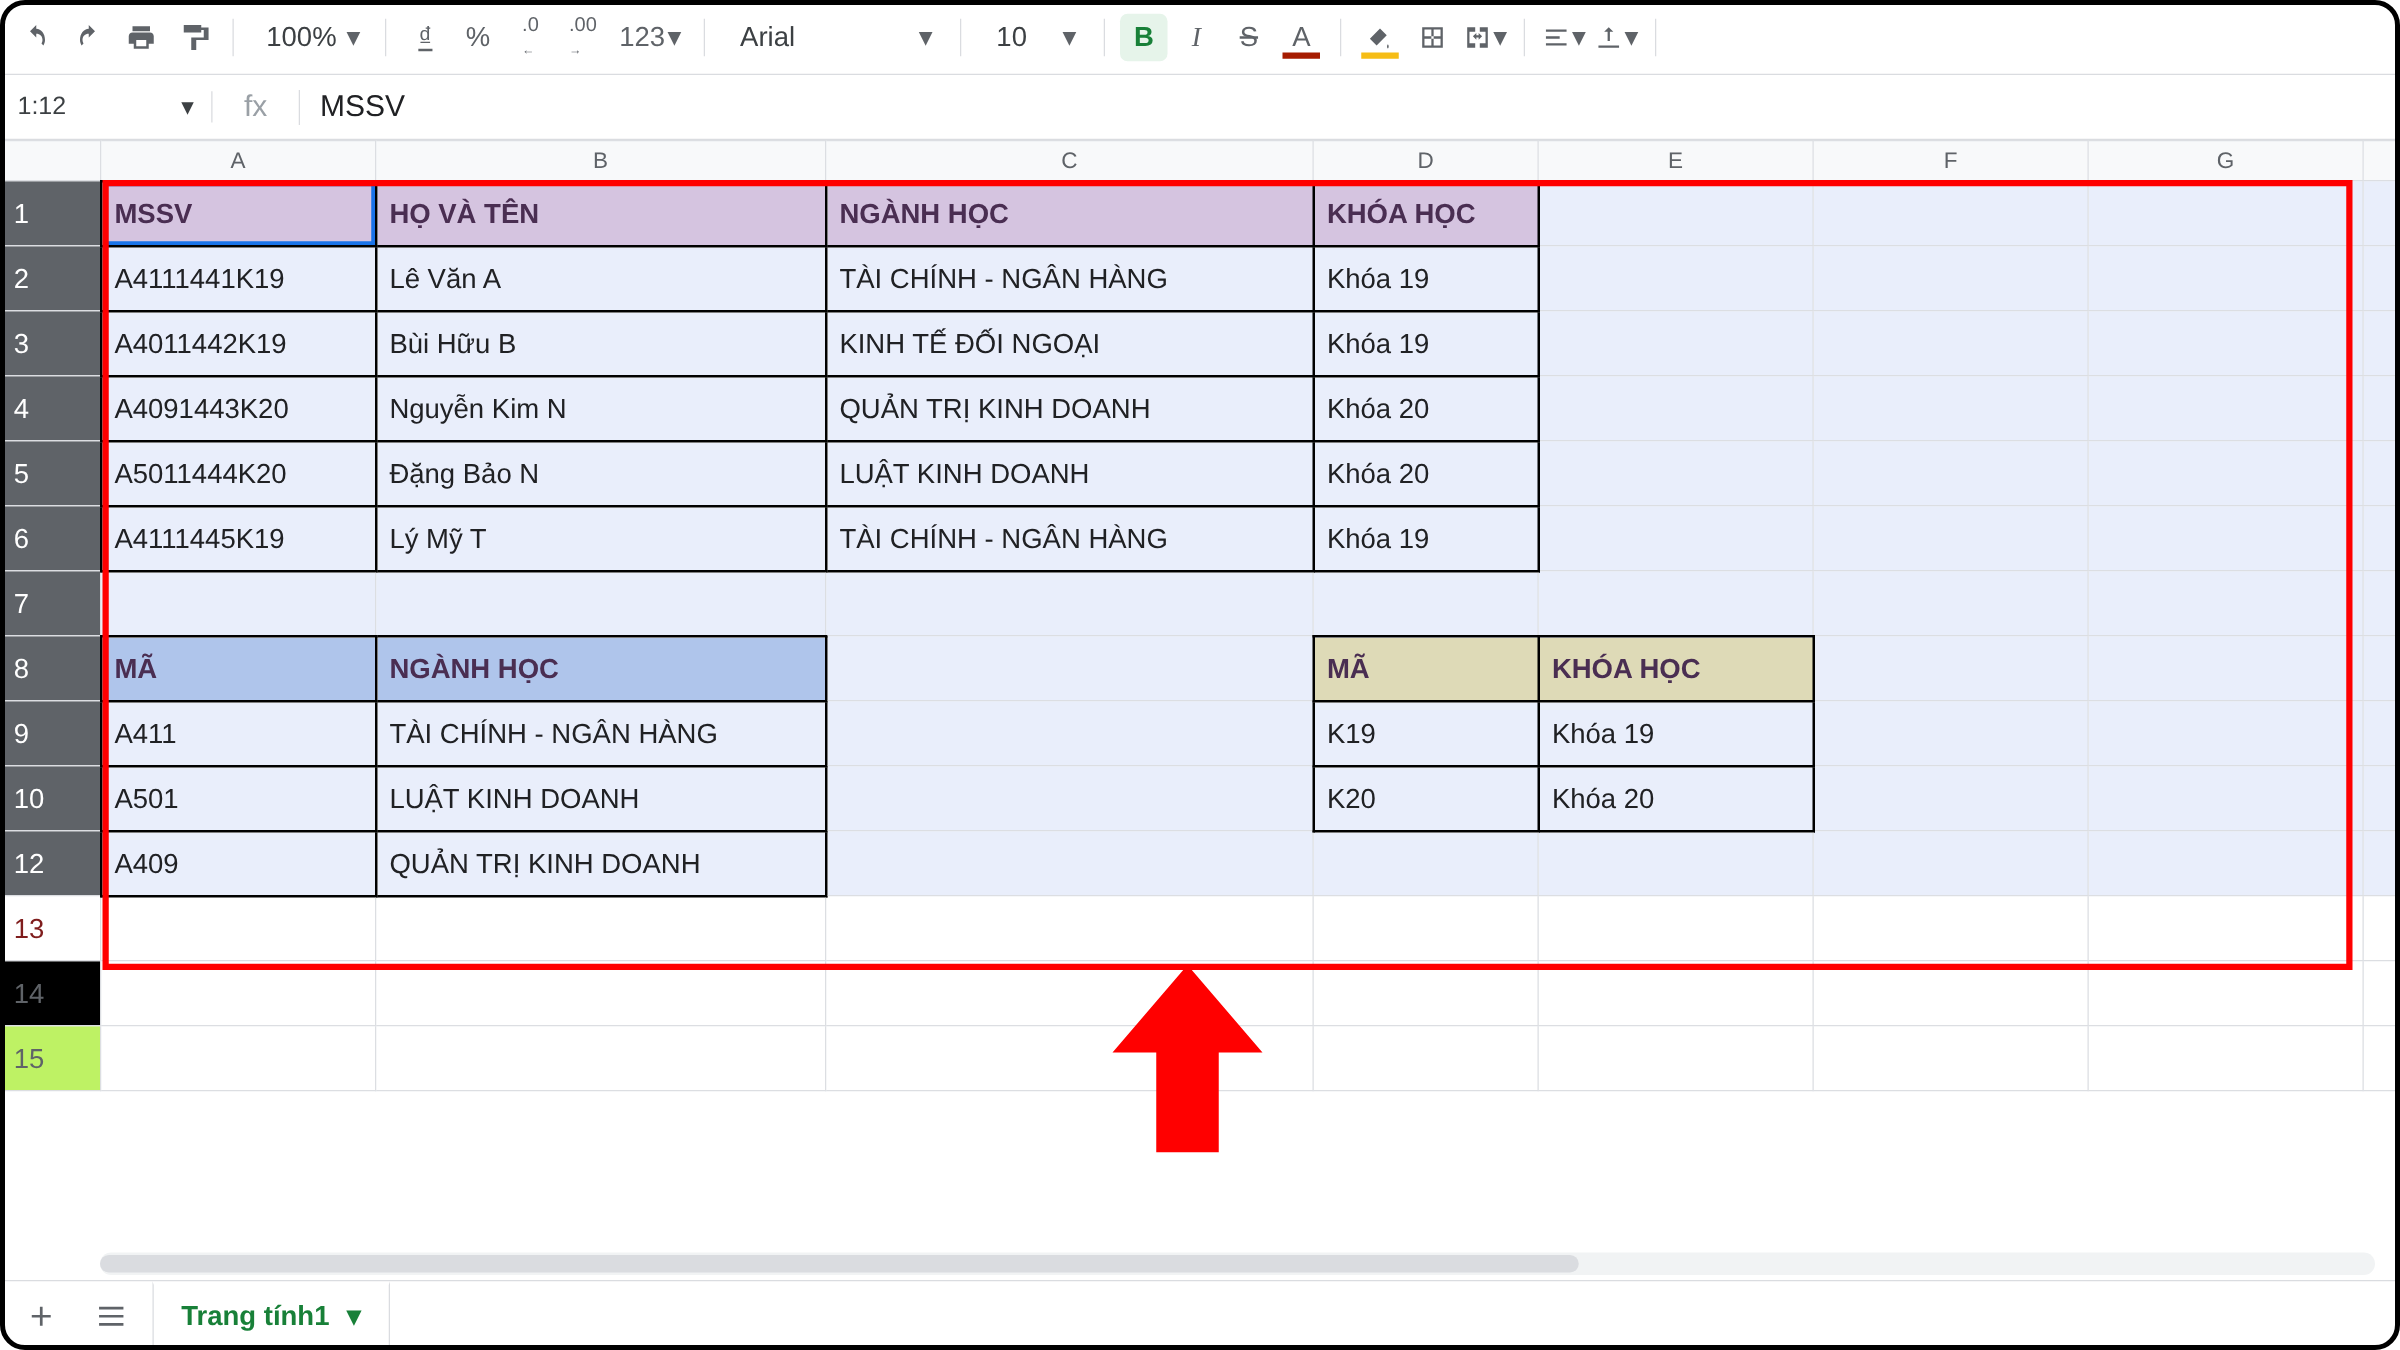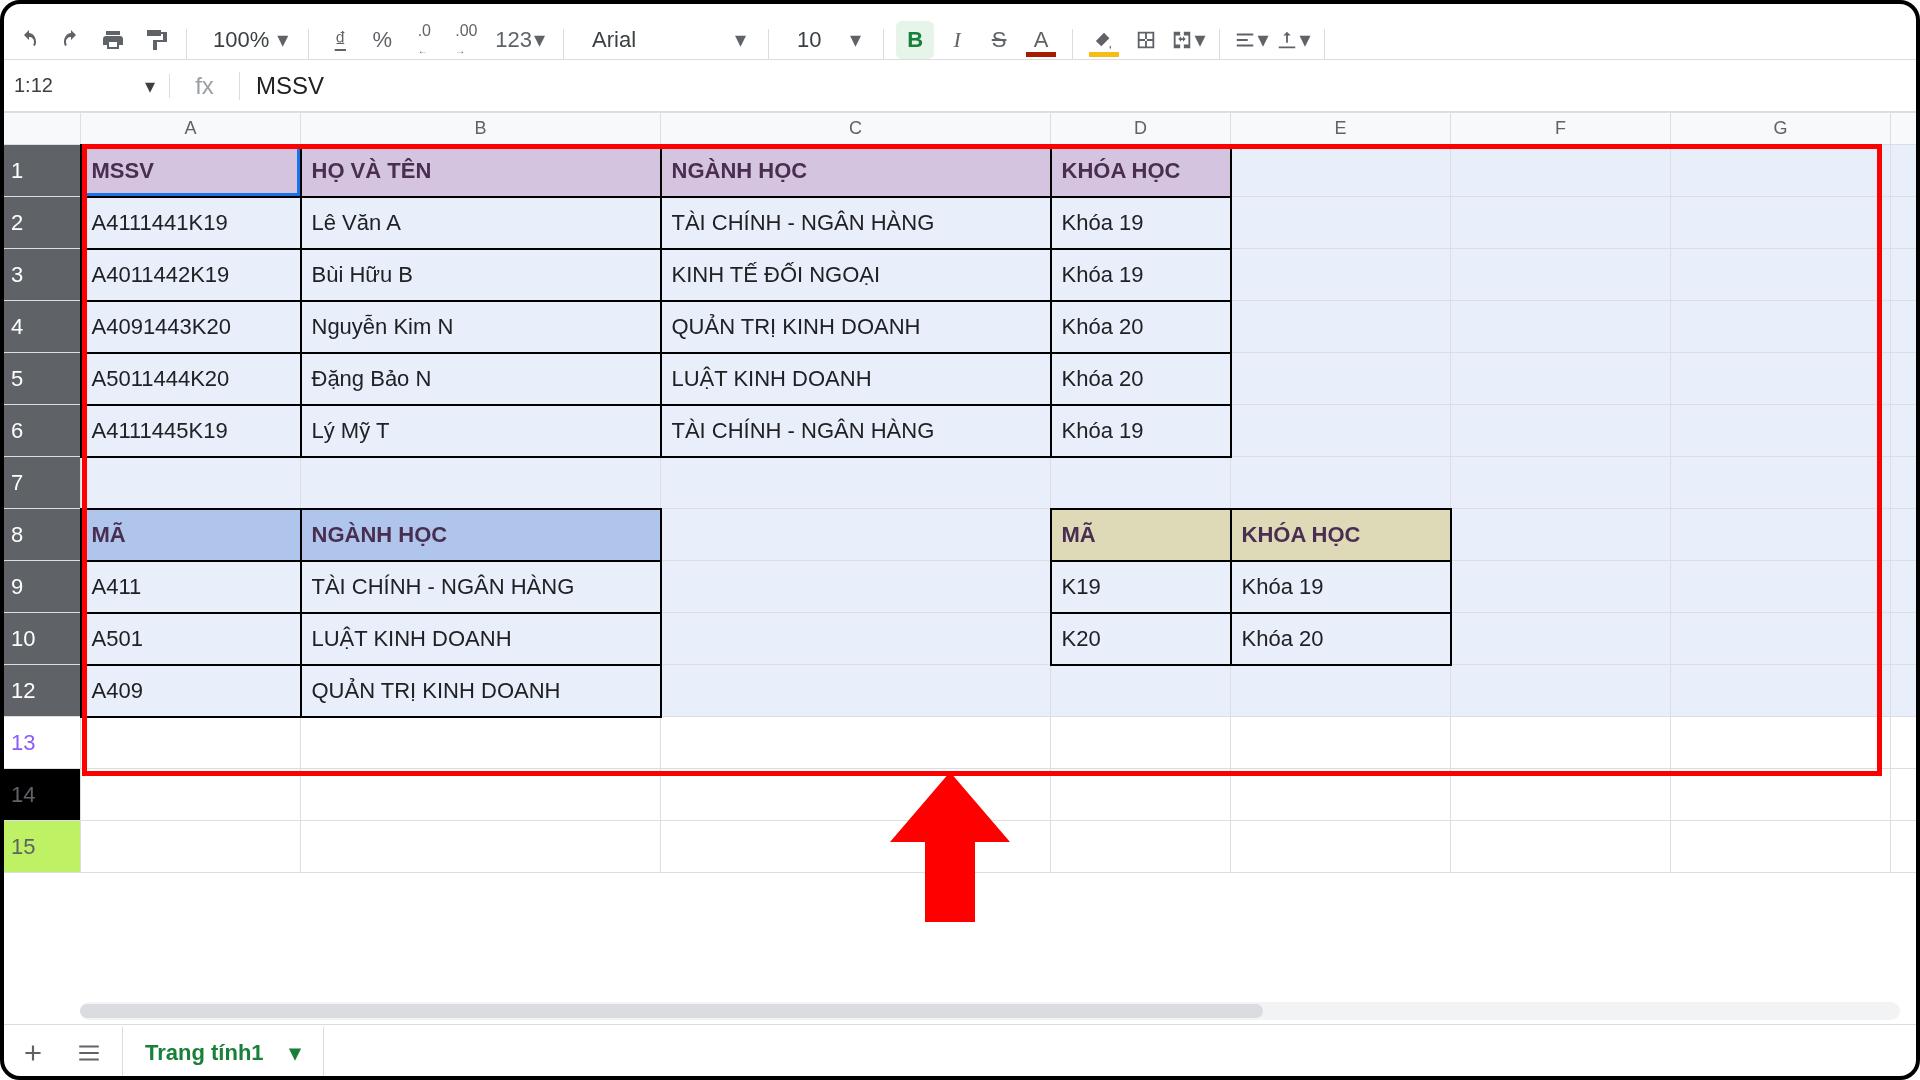--- a/index.html
+++ b/index.html
@@ -1,18 +1,18 @@
 <!DOCTYPE html>
 <html><head>
 <meta charset="utf-8">
 <style>
   html,body{margin:0;padding:0;font-family:Arial,sans-serif;background:#fff;color:#202124;width:1920px;height:1080px;overflow:hidden}
   *{box-sizing:border-box}
   
-  .toolbar{display:flex;align-items:flex-end;height:60px;padding:0 10px;gap:4px;border-bottom:1px solid #dadce0;font-size:22px}
+  .toolbar{display:flex;align-items:center;height:60px;padding:0 10px;gap:4px;border-bottom:1px solid #dadce0;font-size:22px}
   .tb-btn{display:flex;align-items:center;justify-content:center;min-width:38px;height:38px;border-radius:4px;color:#5f6368}
   .tb-sep{width:1px;height:30px;background:#dadce0;margin:0 8px}
   .tb-text{color:#3c4043;font-size:22px;padding:0 6px}
   .caret{margin-left:2px}
   .bold-active{color:#188038;font-weight:900;background:#e6f4ea;border-radius:6px}
   .a-underline{position:relative}
   .a-underline .bar{position:absolute;left:4px;right:4px;bottom:2px;height:5px;background:#a61c00}
   .fill-underline{position:relative}
   .fill-underline .bar{position:absolute;left:4px;right:4px;bottom:2px;height:5px;background:#f6bd16}
   svg{display:block}
@@ -41,21 +41,21 @@
   
   .red-box{position:absolute;border:5px solid #ff0000;pointer-events:none}
   
   .red-arrow{position:absolute;pointer-events:none}
   
   .hscroll{position:absolute;left:80px;right:20px;bottom:4px;height:18px;background:#f1f3f4;border-radius:10px}
   .hscroll .thumb{position:absolute;left:0;width:65%;top:2px;bottom:2px;background:#dadce0;border-radius:8px}
   
   .tabs{display:flex;align-items:center;height:56px;border-top:1px solid #dadce0;padding:0 10px;gap:10px;background:#fff}
   .tab-btn{display:flex;align-items:center;justify-content:center;width:46px;height:46px;color:#5f6368;border-radius:6px}
-  .sheet-tab{display:flex;align-items:center;gap:24px;padding:0 22px;height:56px;border-top:3px solid transparent;border-bottom:3px solid transparent;color:#188038;font-weight:600;font-size:22px;border-left:1px solid #dadce0;border-right:1px solid #dadce0}
+  .sheet-tab{display:flex;align-items:center;gap:12px;padding:0 22px;height:56px;border-top:3px solid transparent;border-bottom:3px solid transparent;color:#188038;font-weight:600;font-size:22px;border-left:1px solid #dadce0;border-right:1px solid #dadce0}
   .sheet-tab .caret{color:#188038}
   
   col.cA{width:220px} col.cB{width:360px} col.cC{width:390px} col.cD{width:180px}
   col.cE{width:220px} col.cF{width:220px} col.cG{width:220px} col.cH{width:30px}
   
   .frame{border:4px solid #000;border-radius:20px;position:fixed;inset:0;pointer-events:none}
 </style>
 </head>
 <body>
 
@@ -311,21 +311,21 @@
       <td class="cell boxed center">A409</td>
       <td class="cell boxed">QUẢN TRỊ KINH DOANH</td>
       <td class="cell"></td>
           <td class="cell"></td>
           <td class="cell"></td>
           <td class="cell"></td>
           <td class="cell"></td>
           <td class="cell"></td>
         </tr>
     <tr style="height:52px">
-          <td class="rowhdr" style="background:#fff;color:#8b5cf6">13</td>
+          <td class="rowhdr" style="background:#fff;color:#7f1d1d">13</td>
       <td></td>
           <td></td>
           <td></td>
           <td></td>
           <td></td>
           <td></td>
           <td></td>
           <td></td>
         </tr>
     <tr style="height:52px">

